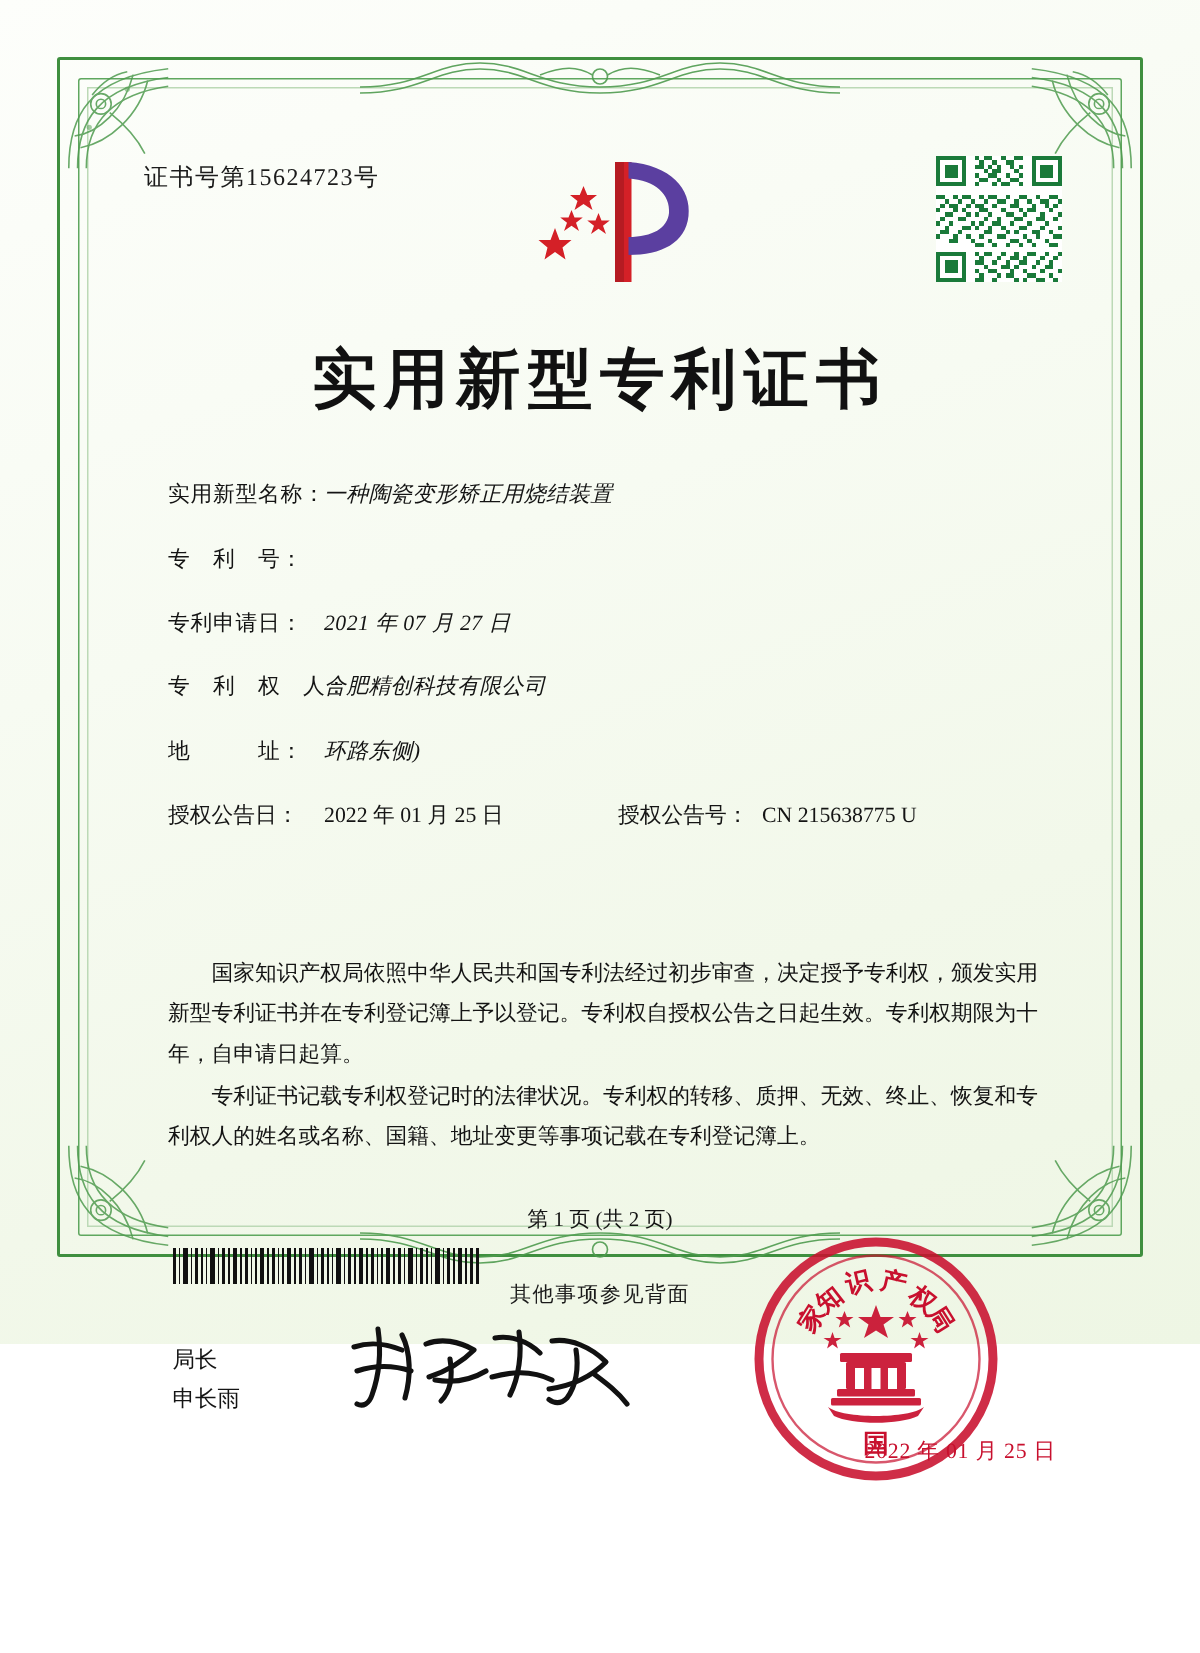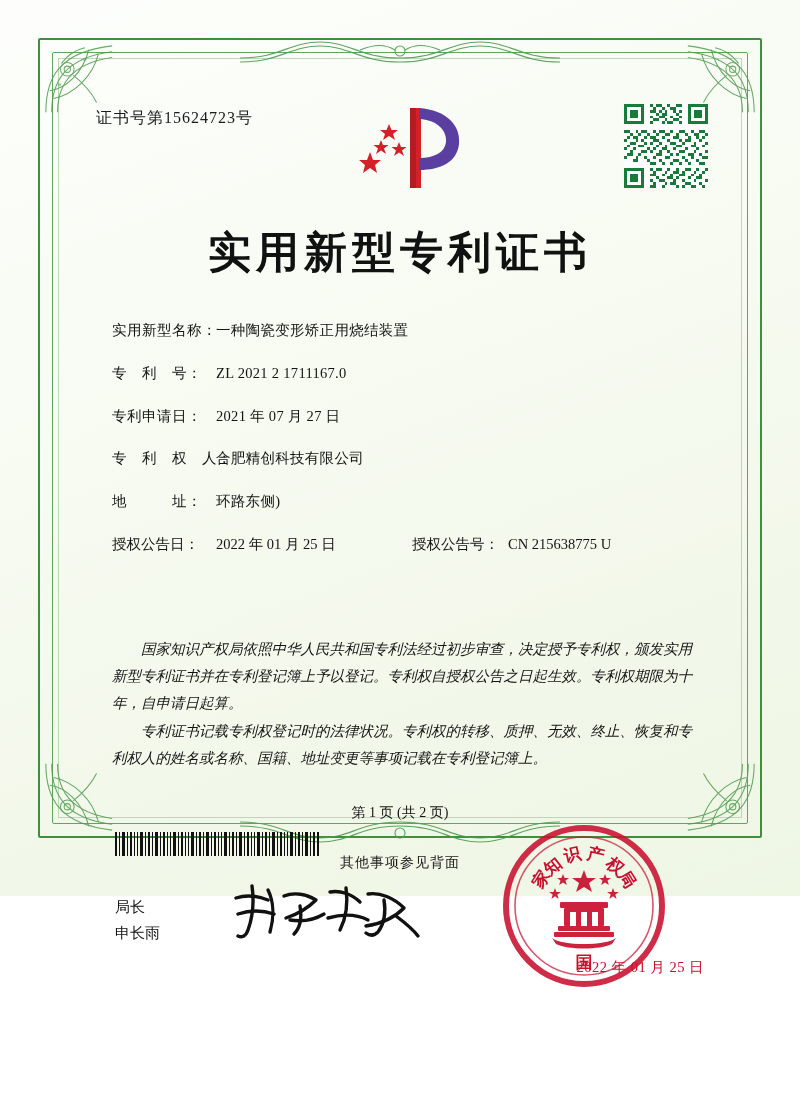--- a/index.html
+++ b/index.html
@@ -135,20 +135,21 @@
   }
   .field .lbl {
     width: 104px;
     flex: none;
     white-space: nowrap;
     letter-spacing: 0.5px;
   }
   .field .val {
     flex: 1;
     letter-spacing: 0.3px;
+    font-style: italic;
   }
   .field .val .sub {
     display: block;
   }
   .field-row2 {
     display: flex;
     align-items: flex-start;
     margin-bottom: 2px;
     line-height: 1.5;
   }
@@ -160,21 +161,20 @@
   
   .paras {
     position: absolute;
     left: 112px;
     top: 636px;
     width: 580px;
     font-size: 14.5px;
     line-height: 1.85;
     color: #141414;
     text-align: justify;
-    font-style: italic;
   }
   .paras p {
     margin: 0 0 2px 0;
     text-indent: 29px;
   }
 
   
   .barcode {
     position: absolute;
     left: 115px;
@@ -532,21 +532,20 @@
   <div class="fields">
 
     <div class="field">
       <span class="lbl">实用新型名称：</span>
       <span class="val">一种陶瓷变形矫正用烧结装置</span>
     </div>
 
 
     <div class="field">
       <span class="lbl">专　利　号：</span>
-      <span class="val">ZL 2021 2 1711167.0</span>
     </div>
 
     <div class="field">
       <span class="lbl">专利申请日：</span>
       <span class="val">2021 年 07 月 27 日</span>
     </div>
 
     <div class="field">
       <span class="lbl">专　利　权　人：</span>
       <span class="val">合肥精创科技有限公司</span>

